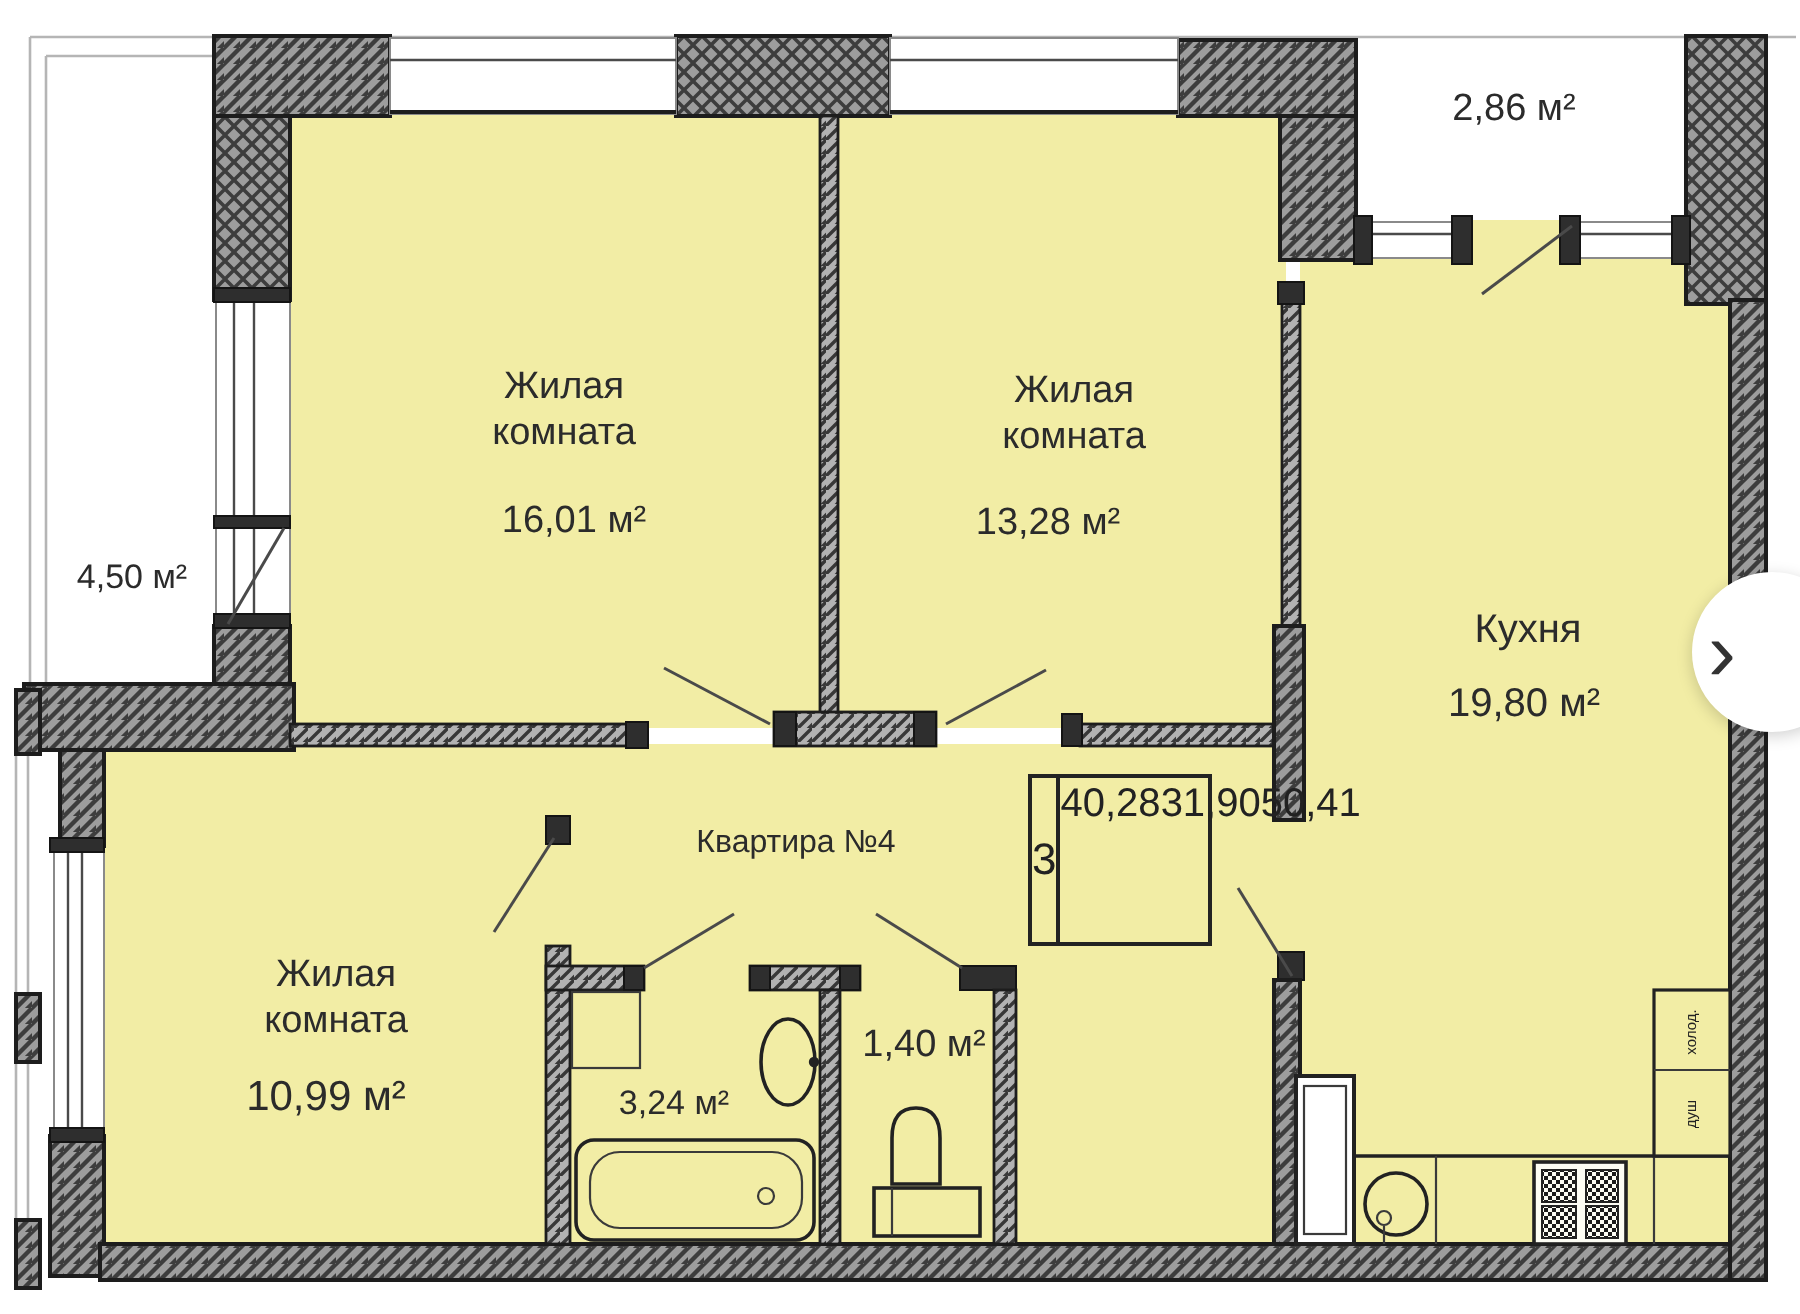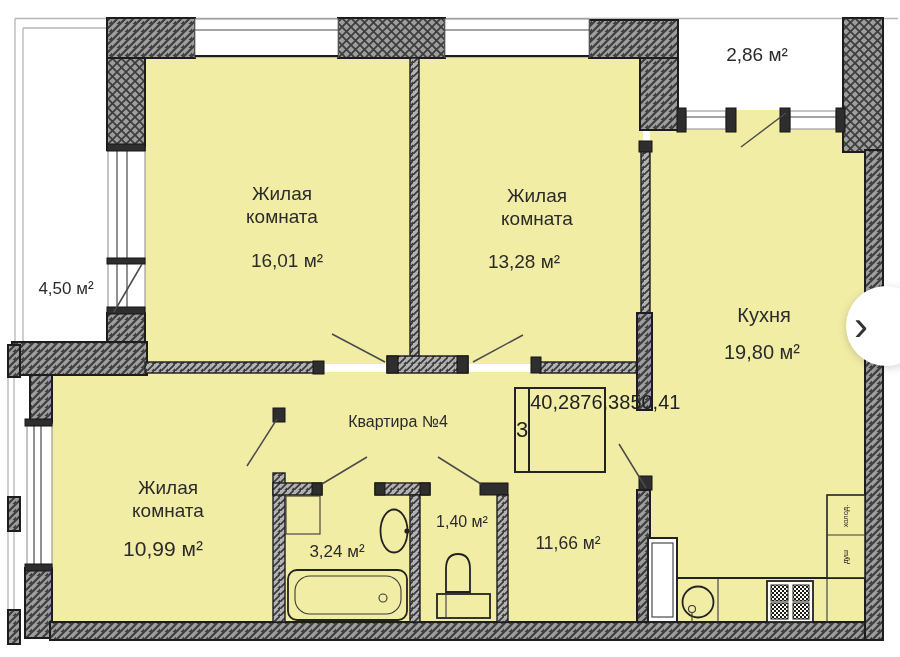--- a/index.html
+++ b/index.html
@@ -206,33 +206,32 @@
 <div class="lbl" style="left:489px;top:185px;width:96px;font-size:19px;">Жилая комната</div>
 <div class="lbl area" style="left:444px;top:251px;width:160px;font-size:19px;">13,28 м²</div>
 
 <div class="lbl area" style="left:684px;top:303px;width:160px;font-size:20px;">Кухня</div>
 <div class="lbl area" style="left:682px;top:340px;width:160px;font-size:20px;">19,80 м²</div>
 
 <div class="lbl" style="left:120px;top:477px;width:96px;font-size:19px;">Жилая комната</div>
 <div class="lbl area" style="left:83px;top:536px;width:160px;font-size:21px;">10,99 м²</div>
 
 <div class="lbl area" style="left:257px;top:542px;width:160px;font-size:17px;">3,24 м²</div>
-<div class="lbl area" style="left:402px;top:512px;width:120px;font-size:16px;">1,40 м²</div>
-<div class="lbl area" style="left:488px;top:533px;width:160px;font-size:17.5px;">11,66 м²</div>
+<div class="lbl area" style="left:402px;top:512px;width:120px;font-size:19px;">1,40 м²</div>
 
 <div class="lbl area" style="left:298px;top:412px;width:200px;font-size:16px;">Квартира №4</div>
 
 <div class="lbl area" style="left:6px;top:279px;width:120px;font-size:17px;">4,50 м²</div>
 <div class="lbl area" style="left:677px;top:44px;width:160px;font-size:19px;">2,86 м²</div>
 
 <div class="stamp">
   <div class="stamp-left">3</div>
   <div class="stamp-right">
     <div>40,28</div>
-    <div>76,38</div>
+    <div>31,90</div>
     <div>50,41</div>
   </div>
 </div>
 
 <div class="lbl rot" style="left:816px;top:508px;width:60px;">холод.</div>
 <div class="lbl rot" style="left:816px;top:549px;width:60px;">душ</div>
 
 <div class="next-btn">
   <span>›</span>
 </div>

